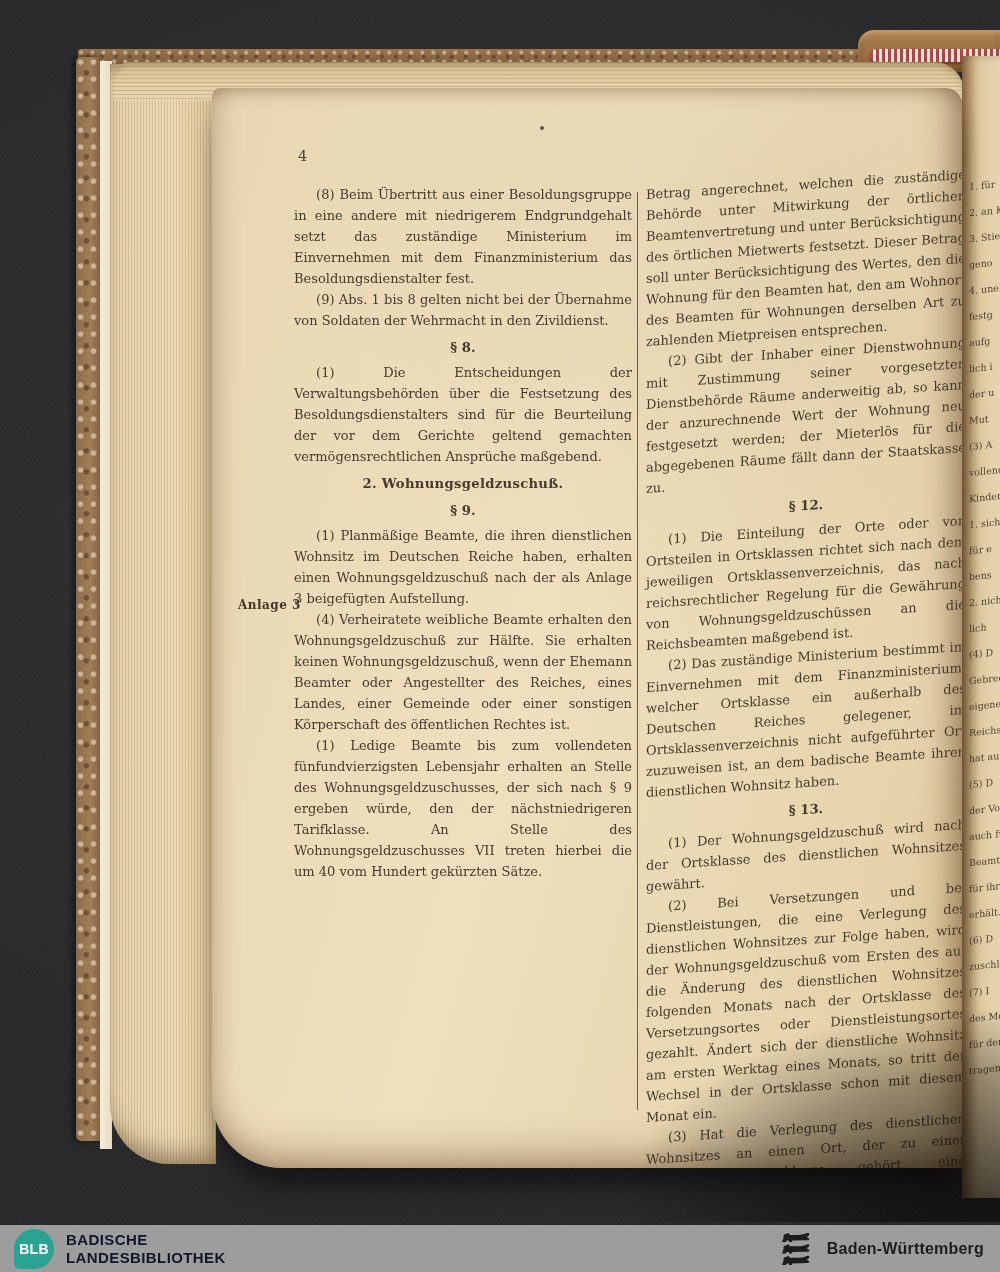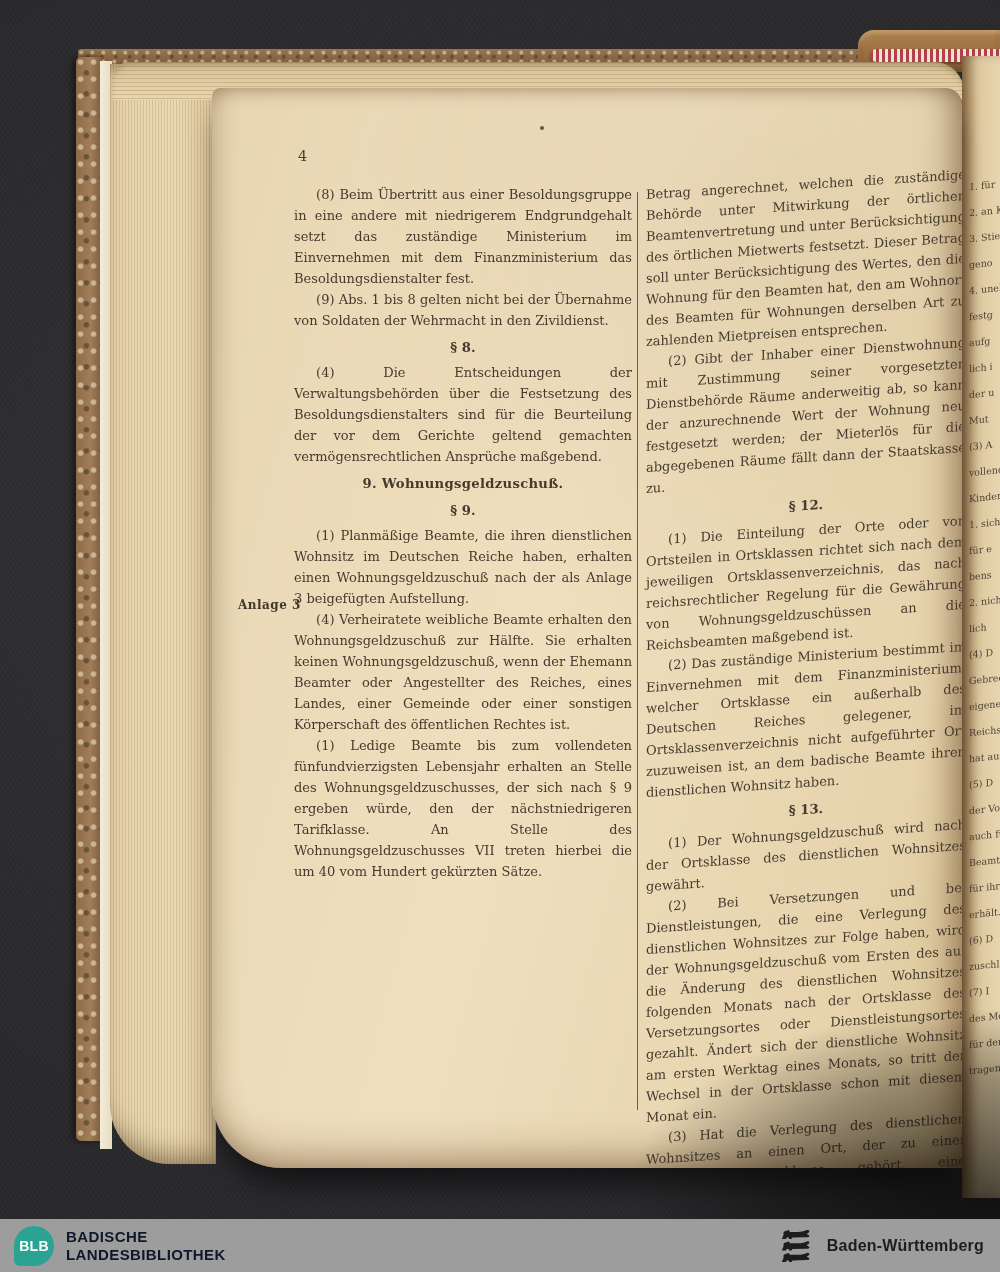--- a/index.html
+++ b/index.html
@@ -94,21 +94,21 @@
   .col-left{position:absolute;left:82px;top:96px;width:338px;}
   .divider{position:absolute;left:425px;top:104px;width:1px;height:918px;background:rgba(75,60,42,0.8);}
   .col-right-wrap{position:absolute;left:434px;top:96px;width:322px;}
   .col-right{width:320px;transform:skewY(-3.6deg);transform-origin:0 0;}
   .col p.col-para{margin:0;text-indent:1.7em;}
   .col p.noindent{text-indent:0;}
   .col .col-heading{text-align:center;font-weight:bold;margin:6px 0 4px;font-size:13.2px;}
   .col .col-heading.strong{letter-spacing:0.3px;}
   
   .viewer-footer{
-    position:absolute;left:0;bottom:0;width:1000px;height:53px;box-sizing:border-box;z-index:10;
+    position:absolute;left:0;bottom:0;width:1000px;height:47px;box-sizing:border-box;z-index:10;
     background:var(--footer-gray,#9d9d9d);
     display:flex;align-items:center;justify-content:space-between;padding:0 14px;
     font-family:"Liberation Sans",sans-serif;
   }
   .footer-left{display:flex;align-items:center;gap:12px;}
   .blb-logo{
     width:40px;height:40px;background:var(--logo-teal,#2aa393);
     border-radius:50% 50% 50% 6px;
     display:flex;align-items:center;justify-content:center;
     color:#fff;font-weight:bold;font-size:14px;letter-spacing:0.3px;cursor:pointer;
@@ -171,22 +171,22 @@
   </div>
 
   <div class="page-main">
     <div class="page-number">4</div>
     <div class="speck"></div>
     <div class="margin-note">Anlage 3</div>
     <div class="col col-left" lang="de">
         <p class="col-para">(8) Beim Übertritt aus einer Besoldungsgruppe in eine andere mit niedrigerem Endgrundgehalt setzt das zuständige Ministerium im Einvernehmen mit dem Finanzministerium das Besoldungsdienstalter fest.</p>
         <p class="col-para">(9) Abs. 1 bis 8 gelten nicht bei der Übernahme von Soldaten der Wehrmacht in den Zivildienst.</p>
         <div class="col-heading">§ 8.</div>
-        <p class="col-para">(4) Die Entscheidungen der Verwaltungsbehörden über die Festsetzung des Besoldungsdienstalters sind für die Beurteilung der vor dem Gerichte geltend gemachten vermögensrechtlichen Ansprüche maßgebend.</p>
-        <div class="col-heading strong">9. Wohnungsgeldzuschuß.</div>
+        <p class="col-para">(1) Die Entscheidungen der Verwaltungsbehörden über die Festsetzung des Besoldungsdienstalters sind für die Beurteilung der vor dem Gerichte geltend gemachten vermögensrechtlichen Ansprüche maßgebend.</p>
+        <div class="col-heading strong">2. Wohnungsgeldzuschuß.</div>
         <div class="col-heading">§ 9.</div>
         <p class="col-para">(1) Planmäßige Beamte, die ihren dienstlichen Wohnsitz im Deutschen Reiche haben, erhalten einen Wohnungsgeldzuschuß nach der als Anlage 3 beigefügten Aufstellung.</p>
         <p class="col-para">(4) Verheiratete weibliche Beamte erhalten den Wohnungsgeldzuschuß zur Hälfte. Sie erhalten keinen Wohnungsgeldzuschuß, wenn der Ehemann Beamter oder Angestellter des Reiches, eines Landes, einer Gemeinde oder einer sonstigen Körperschaft des öffentlichen Rechtes ist.</p>
         <p class="col-para">(1) Ledige Beamte bis zum vollendeten fünfundvierzigsten Lebensjahr erhalten an Stelle des Wohnungsgeldzuschusses, der sich nach § 9 ergeben würde, den der nächstniedrigeren Tarifklasse. An Stelle des Wohnungsgeldzuschusses VII treten hierbei die um 40 vom Hundert gekürzten Sätze.</p>
       </div>
     <div class="divider"></div>
     <div class="col-right-wrap">
       <div class="col col-right" lang="de">
           <p class="col-para noindent">Betrag angerechnet, welchen die zuständige Behörde unter Mitwirkung der örtlichen Beamtenvertretung und unter Berücksichtigung des örtlichen Mietwerts festsetzt. Dieser Betrag soll unter Berücksichtigung des Wertes, den die Wohnung für den Beamten hat, den am Wohnort des Beamten für Wohnungen derselben Art zu zahlenden Mietpreisen entsprechen.</p>
           <p class="col-para">(2) Gibt der Inhaber einer Dienstwohnung mit Zustimmung seiner vorgesetzten Dienstbehörde Räume anderweitig ab, so kann der anzurechnende Wert der Wohnung neu festgesetzt werden; der Mieterlös für die abgegebenen Räume fällt dann der Staatskasse zu.</p>

